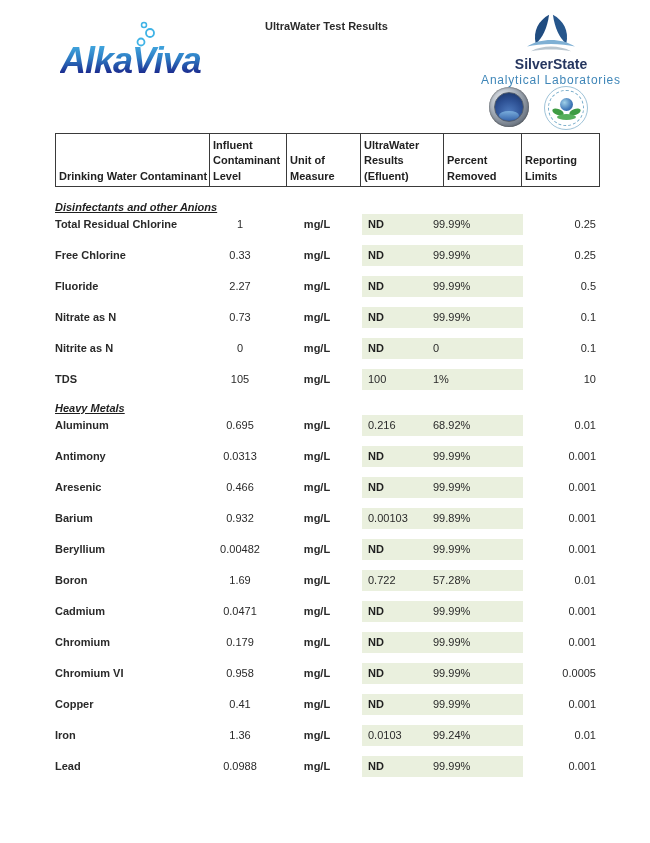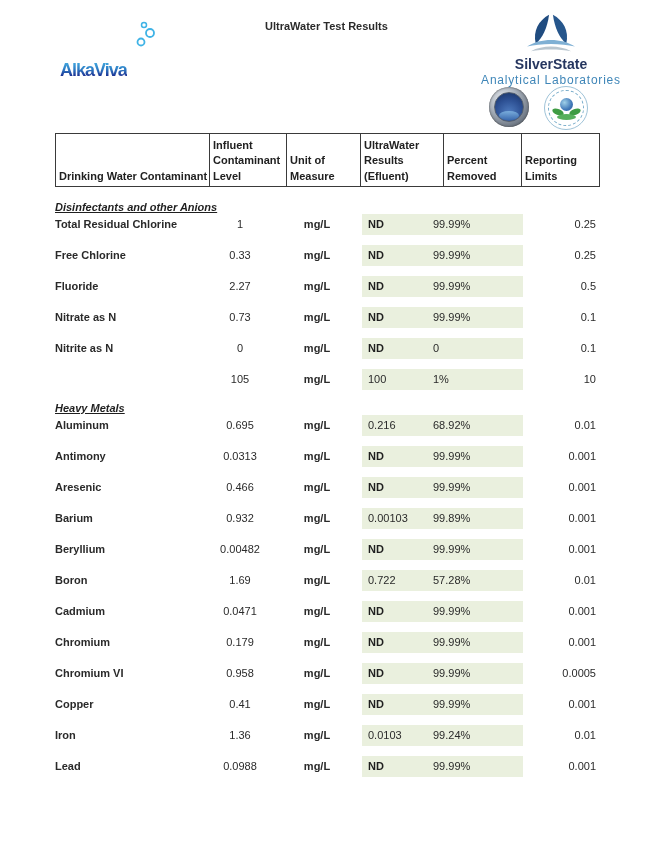--- a/index.html
+++ b/index.html
@@ -9,22 +9,22 @@
   }
   
   .doc-title{
     position:absolute;left:265px;top:20px;
     font-size:11px;font-weight:bold;color:#2b2b2b;
   }
   .alkaviva{position:absolute;left:58px;top:20px;width:170px;height:66px;}
   .alkaviva .bubbles{position:absolute;left:0;top:0;width:170px;height:30px;}
   .alkaviva .logo-text{
     position:absolute;left:2px;top:20px;
-    font-size:18px;font-weight:900;letter-spacing:-1px;
-    color:#1f3a9a;white-space:nowrap;margin-top:20px;
+    font-size:36px;font-weight:900;font-style:italic;letter-spacing:-1px;
+    color:#1f3a9a;white-space:nowrap;
   }
   @supports (-webkit-background-clip: text){
     .alkaviva .logo-text{
       background:linear-gradient(180deg,#4ab9e9 0%,#2f7fc6 42%,#1b2d90 78%);
       -webkit-background-clip:text;background-clip:text;color:transparent;
     }
   }
   .silverstate{position:absolute;left:478px;top:12px;width:146px;height:75px;text-align:center;}
   .silverstate .emblem{display:block;margin:0 auto;}
   .silverstate .ss-name{
@@ -204,20 +204,21 @@
         <span class="c-name">Nitrite as N</span>
         <span class="c-influent">0</span>
         <span class="c-unit">mg/L</span>
         <span class="green-band">
           <span class="c-result nd">ND</span>
           <span class="c-percent">0</span>
         </span>
         <span class="c-limit">0.1</span>
       </div>
       <div class="row">
+        <span class="c-name">TDS</span>
         <span class="c-influent">105</span>
         <span class="c-unit">mg/L</span>
         <span class="green-band">
           <span class="c-result">100</span>
           <span class="c-percent">1%</span>
         </span>
         <span class="c-limit">10</span>
       </div>
       <div class="section-heading second">Heavy Metals</div>
       <div class="row">

